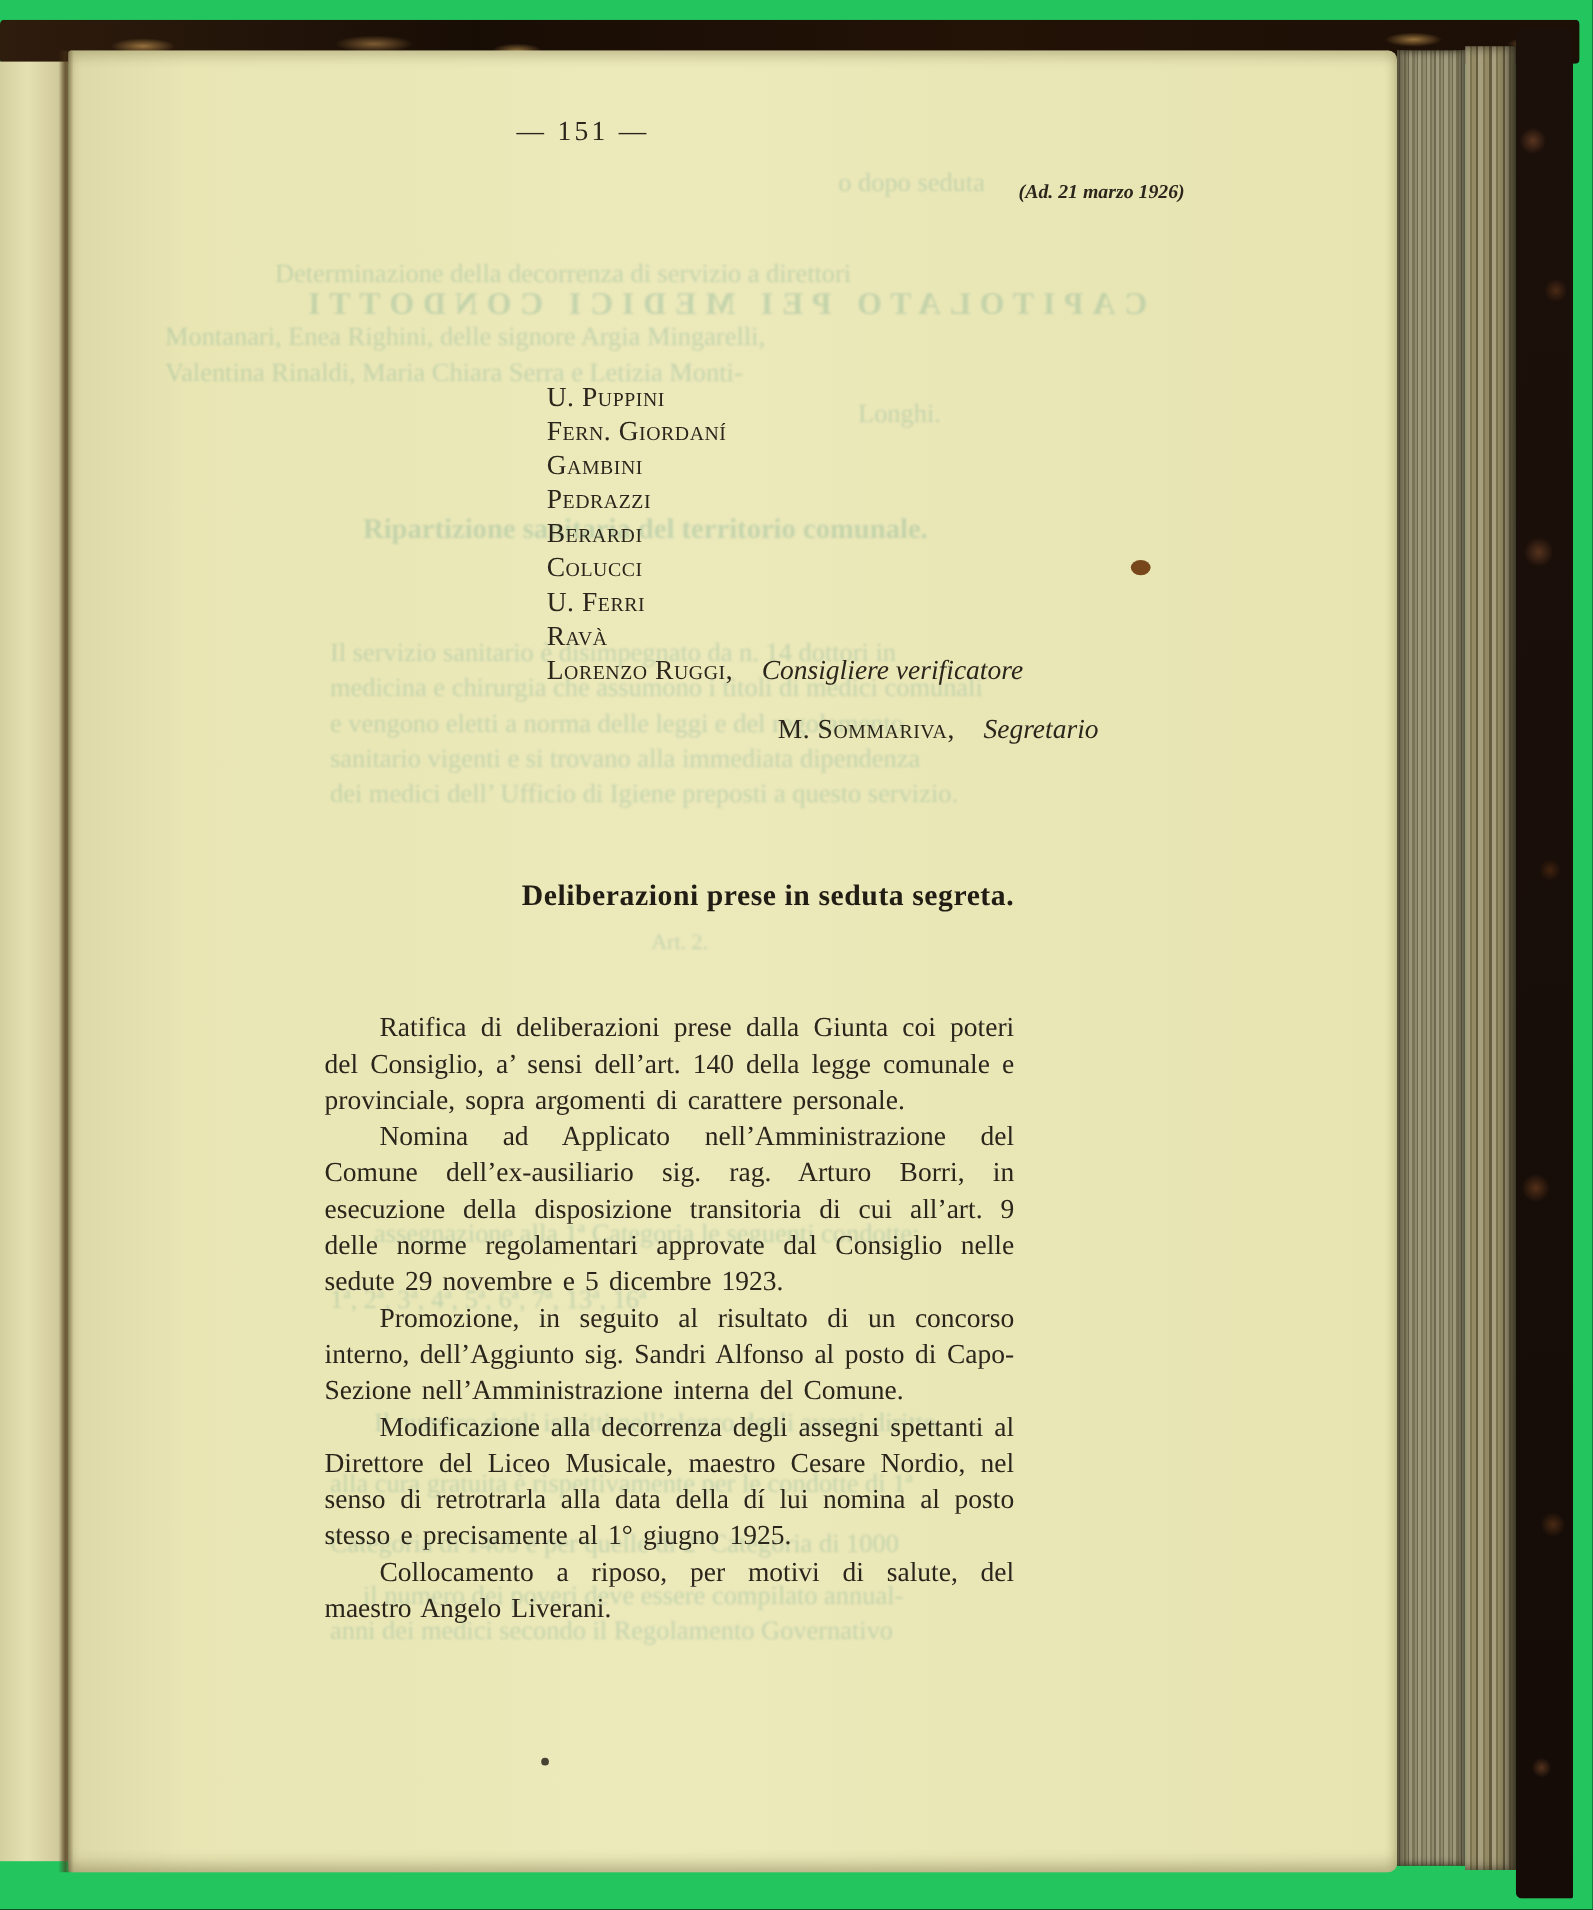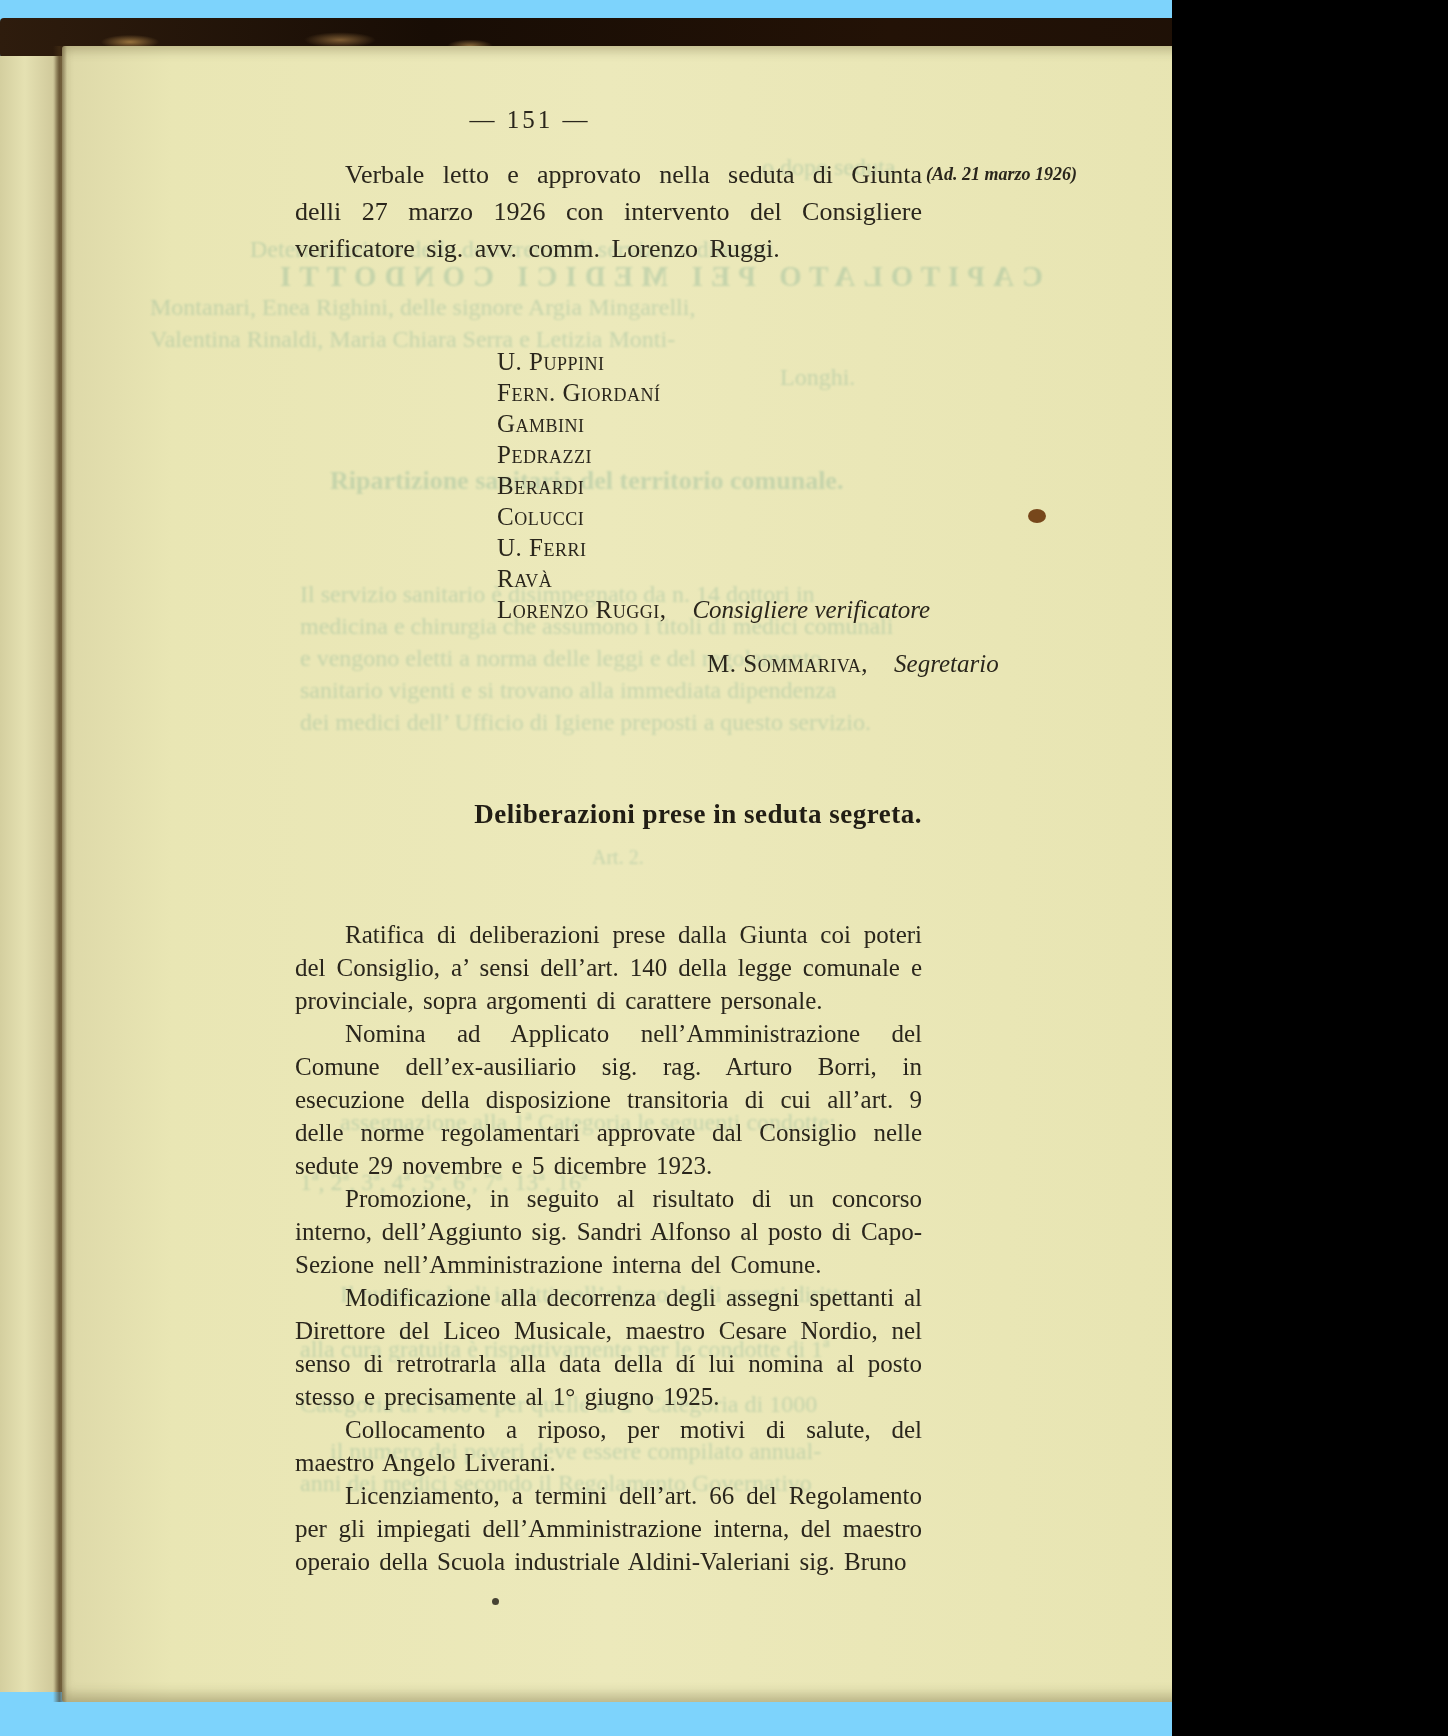--- a/index.html
+++ b/index.html
@@ -1,18 +1,18 @@
 <!DOCTYPE html>
 <html><head>
 <meta charset="utf-8">
 <style>
   html,body { margin:0; padding:0; background:#000; }
   .scene {
-    position:relative; width:1172px; height:1736px; overflow:hidden;
-    background:#7dd3fc;
+    position:relative; width:1448px; height:1736px; overflow:hidden;
+    background:#22c55e;
     font-family:"Liberation Serif", serif;
   }
   
   .leather-top {
     position:absolute; left:0; top:18px; width:1436px; height:40px;
     background-image:
       radial-gradient(ellipse 45px 11px at 130px 60%, #96713d, rgba(0,0,0,0) 65%),
       radial-gradient(ellipse 55px 12px at 340px 55%, #7d5c33, rgba(0,0,0,0) 65%),
       radial-gradient(ellipse 35px 10px at 470px 70%, #8a6a3a, rgba(0,0,0,0) 65%),
       radial-gradient(ellipse 40px 10px at 1285px 45%, #96713d, rgba(0,0,0,0) 65%),
@@ -142,21 +142,20 @@
     <span class="bt bt13">assegnazione alla 1ª Categoria le seguenti condotte:</span>
     <span class="bt bt14">1ª, 2ª, 3ª, 4ª, 5ª, 6ª, 7ª, 13ª, 16ª</span>
     <span class="bt bt15">Il numero degli iscritti nell’elenco degli aventi diritto</span>
     <span class="bt bt16">alla cura gratuita è rispettivamente per le condotte di 1ª</span>
     <span class="bt bt17">Categoria di 1400 e per quelle di 2ª Categoria di 1000</span>
     <span class="bt bt18">il numero dei poveri deve essere compilato annual-</span>
     <span class="bt bt19">anni dei medici secondo il Regolamento Governativo</span>
 
     <div class="pagenum ink">— 151 —</div>
 
-    <div class="intro ink">Verbale letto e approvato nella seduta di Giunta delli 27 marzo 1926 con intervento del Consigliere verificatore sig. avv. comm. Lorenzo Ruggi.</div>
 
     <div class="margin-note ink">(Ad. 21 marzo 1926)</div>
 
     <div class="sigs ink">
       <div><span class="sig-name">U. Puppini</span><span class="sig-title"></span></div>
       <div><span class="sig-name">Fern. Giordaní</span><span class="sig-title"></span></div>
       <div><span class="sig-name">Gambini</span><span class="sig-title"></span></div>
       <div><span class="sig-name">Pedrazzi</span><span class="sig-title"></span></div>
       <div><span class="sig-name">Berardi</span><span class="sig-title"></span></div>
       <div><span class="sig-name">Colucci</span><span class="sig-title"></span></div>
@@ -170,20 +169,19 @@
     </div>
 
     <div class="heading">Deliberazioni prese in seduta segreta.</div>
 
     <div class="bodytext ink">
       <p>Ratifica di deliberazioni prese dalla Giunta coi poteri del Consiglio, a’ sensi dell’art. 140 della legge comunale e provinciale, sopra argomenti di carattere personale.</p>
       <p>Nomina ad Applicato nell’Amministrazione del Comune dell’ex-ausiliario sig. rag. Arturo Borri, in esecuzione della disposizione transitoria di cui all’art. 9 delle norme regolamentari approvate dal Consiglio nelle sedute 29 novembre e 5 dicembre 1923.</p>
       <p>Promozione, in seguito al risultato di un concorso interno, dell’Aggiunto sig. Sandri Alfonso al posto di Capo-Sezione nell’Amministrazione interna del Comune.</p>
       <p>Modificazione alla decorrenza degli assegni spettanti al Direttore del Liceo Musicale, maestro Cesare Nordio, nel senso di retrotrarla alla data della dí lui nomina al posto stesso e precisamente al 1° giugno 1925.</p>
       <p>Collocamento a riposo, per motivi di salute, del maestro Angelo Liverani.</p>
-      <p>Licenziamento, a termini dell’art. 66 del Regolamento per gli impiegati dell’Amministrazione interna, del maestro operaio della Scuola industriale Aldini-Valeriani sig. Bruno</p>
     </div>
 
     <div class="stain"></div>
     <div class="inkdot"></div>
   </div>
 
 </div>
 
 </body></html>

